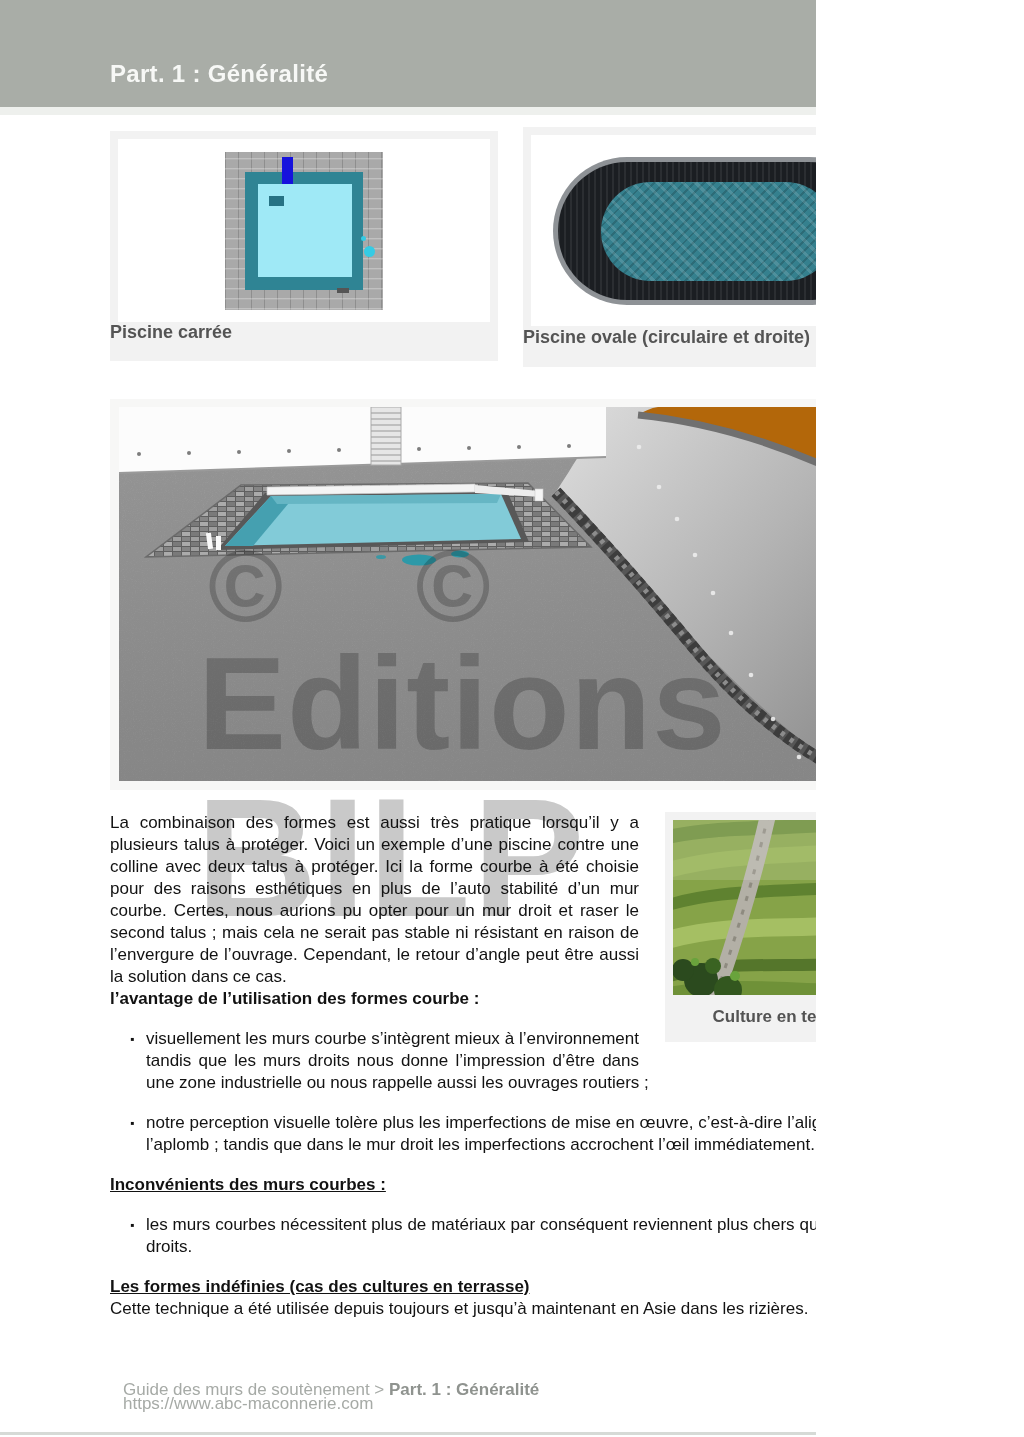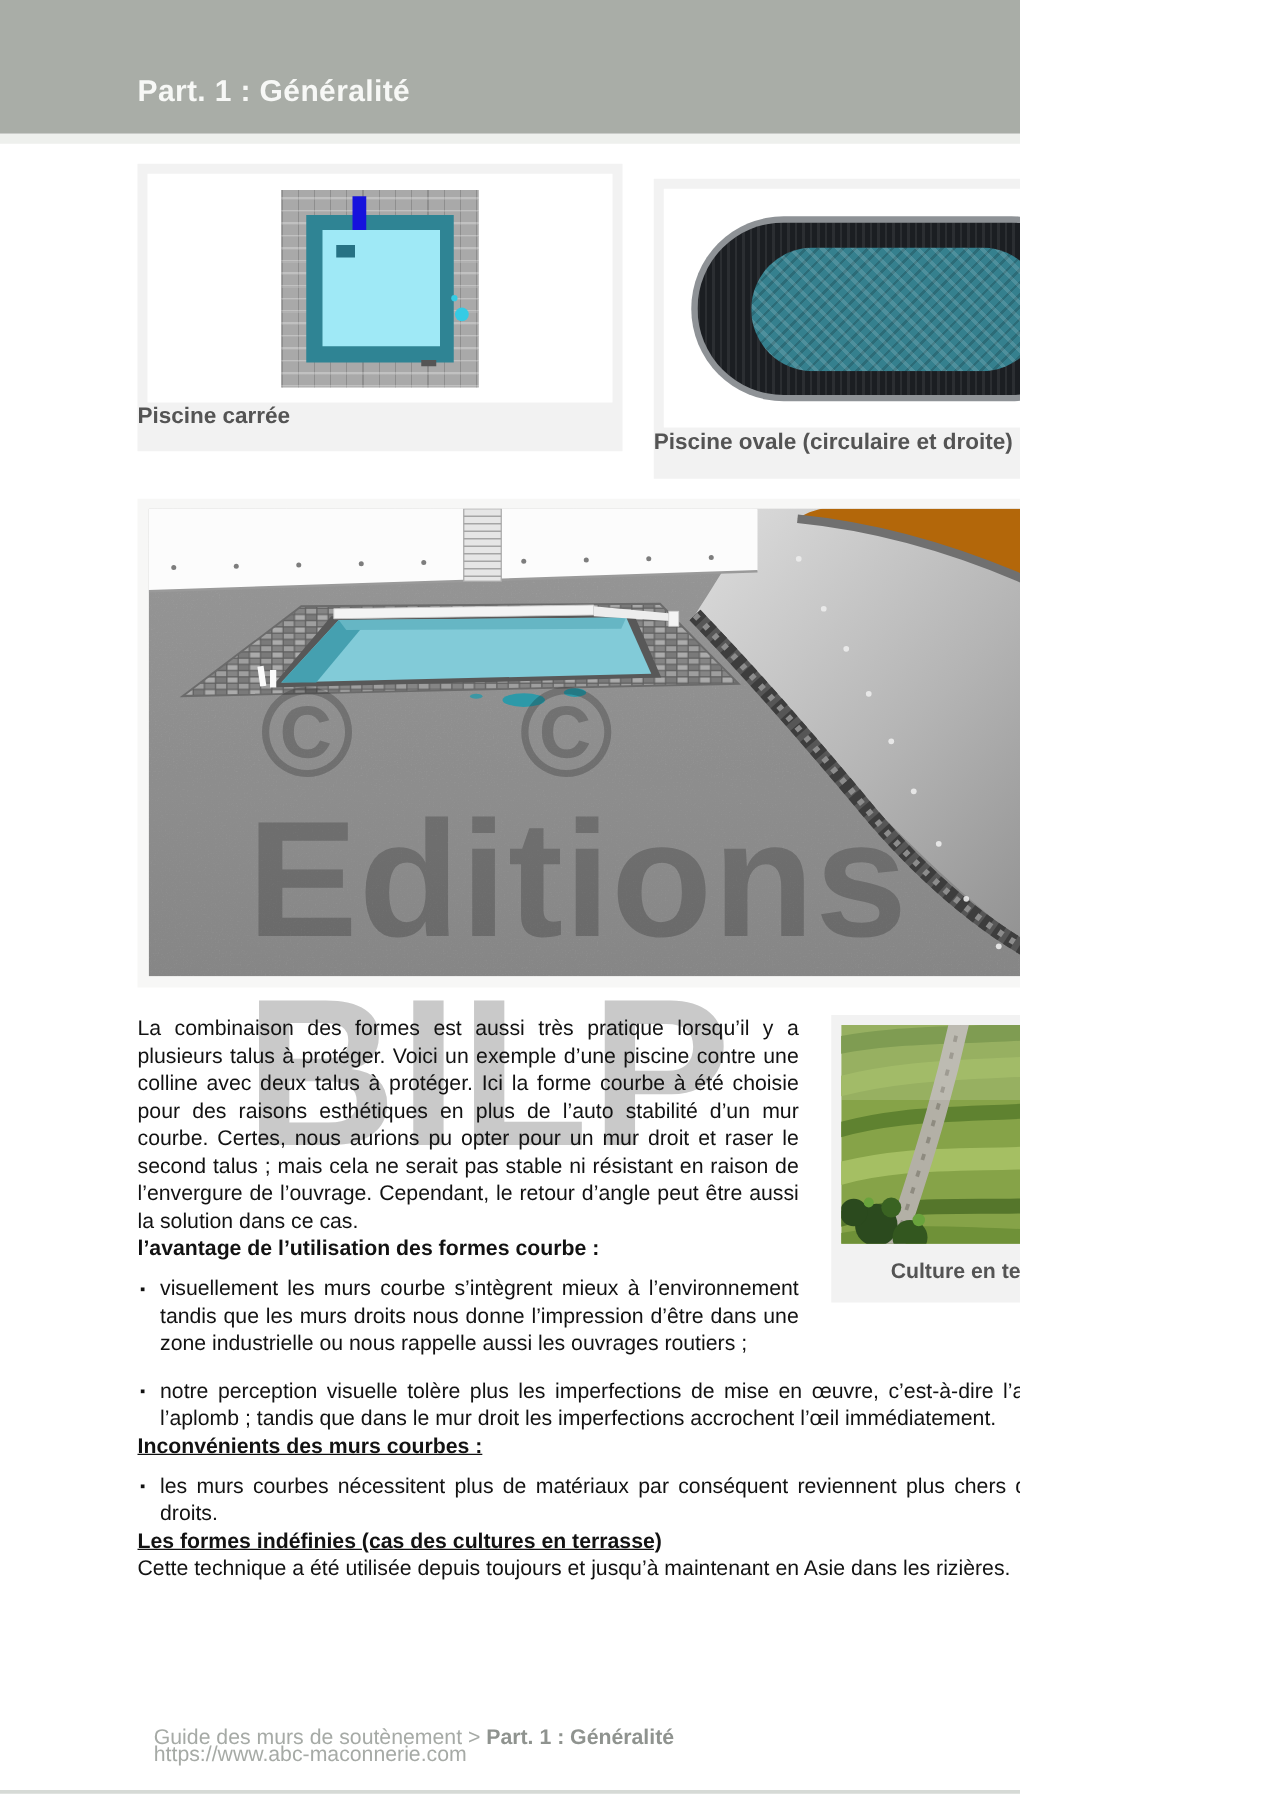--- a/index.html
+++ b/index.html
@@ -14,21 +14,21 @@
                display:flex;align-items:center;justify-content:center;color:#ffffff;font-size:64px;font-weight:bold;}
 
   
   .figure-card{position:absolute;background:#f2f2f2;}
   .figure-inner{position:absolute;left:8px;top:8px;right:8px;background:#ffffff;
                 display:flex;align-items:center;justify-content:center;overflow:hidden;}
   .figure-caption{position:absolute;left:0;right:0;font-weight:bold;color:#545454;font-size:18px;}
   .card-square{left:110px;top:131px;width:388px;height:230px;}
   .card-square .figure-inner{height:183px;}
   .card-square .figure-caption{top:191px;}
-  .card-oval{left:523px;top:143px;width:390px;height:240px;}
+  .card-oval{left:523px;top:127px;width:390px;height:240px;}
   .card-oval .figure-inner{height:191px;}
   .card-oval .figure-caption{top:200px;}
 
   
   .sq-pav{position:relative;width:158px;height:158px;background-color:#a9a9a9;
      background-image:
        repeating-linear-gradient(0deg, rgba(255,255,255,.28) 0 2px, rgba(0,0,0,0) 2px 10px),
        repeating-linear-gradient(90deg, rgba(0,0,0,.16) 0 1px, rgba(0,0,0,0) 1px 13px),
        repeating-linear-gradient(0deg, rgba(0,0,0,.13) 0 1px, rgba(0,0,0,0) 1px 10px);}
   .sq-teal{position:absolute;left:20px;top:20px;right:20px;bottom:20px;background:#2f8494;}
@@ -58,21 +58,21 @@
   .wm-cc{position:absolute;left:208px;top:528px;font-size:102px;letter-spacing:52px;}
   .wm-editions{position:absolute;left:198px;top:628px;font-size:132px;letter-spacing:1px;text-align:center;}
   .wm-bilp{position:absolute;left:196px;top:762px;font-size:168px;letter-spacing:2px;}
 
   
   .body-text{position:absolute;left:110px;top:812px;width:805px;z-index:6;
              font-size:17px;line-height:22px;color:#121212;text-align:justify;}
   .body-text p{margin:0;}
   .inline-head{font-weight:bold;}
   .blist{list-style:none;margin:10px 0 0 0;padding:0;}
-  .blist li{position:relative;padding-left:18px;margin:0;}
+  .blist li{position:relative;padding-left:18px;margin:18px;}
   .blist li + li{margin-top:16px;}
   .blist.tight li + li{margin-top:4px;}
   .blist li::before{content:"\25AA";position:absolute;left:2px;top:0;font-size:12px;}
   .sub-heading{font-weight:bold;margin-top:16px;text-decoration:underline;}
   .side-card{float:right;width:250px;height:230px;margin-left:26px;margin-bottom:22px;
              background:#f2f2f2;position:relative;}
   .side-card svg{position:absolute;left:8px;top:8px;}
   .side-caption{position:absolute;left:0;right:0;top:194px;text-align:center;font-weight:bold;color:#545454;font-size:17px;}
 
   

